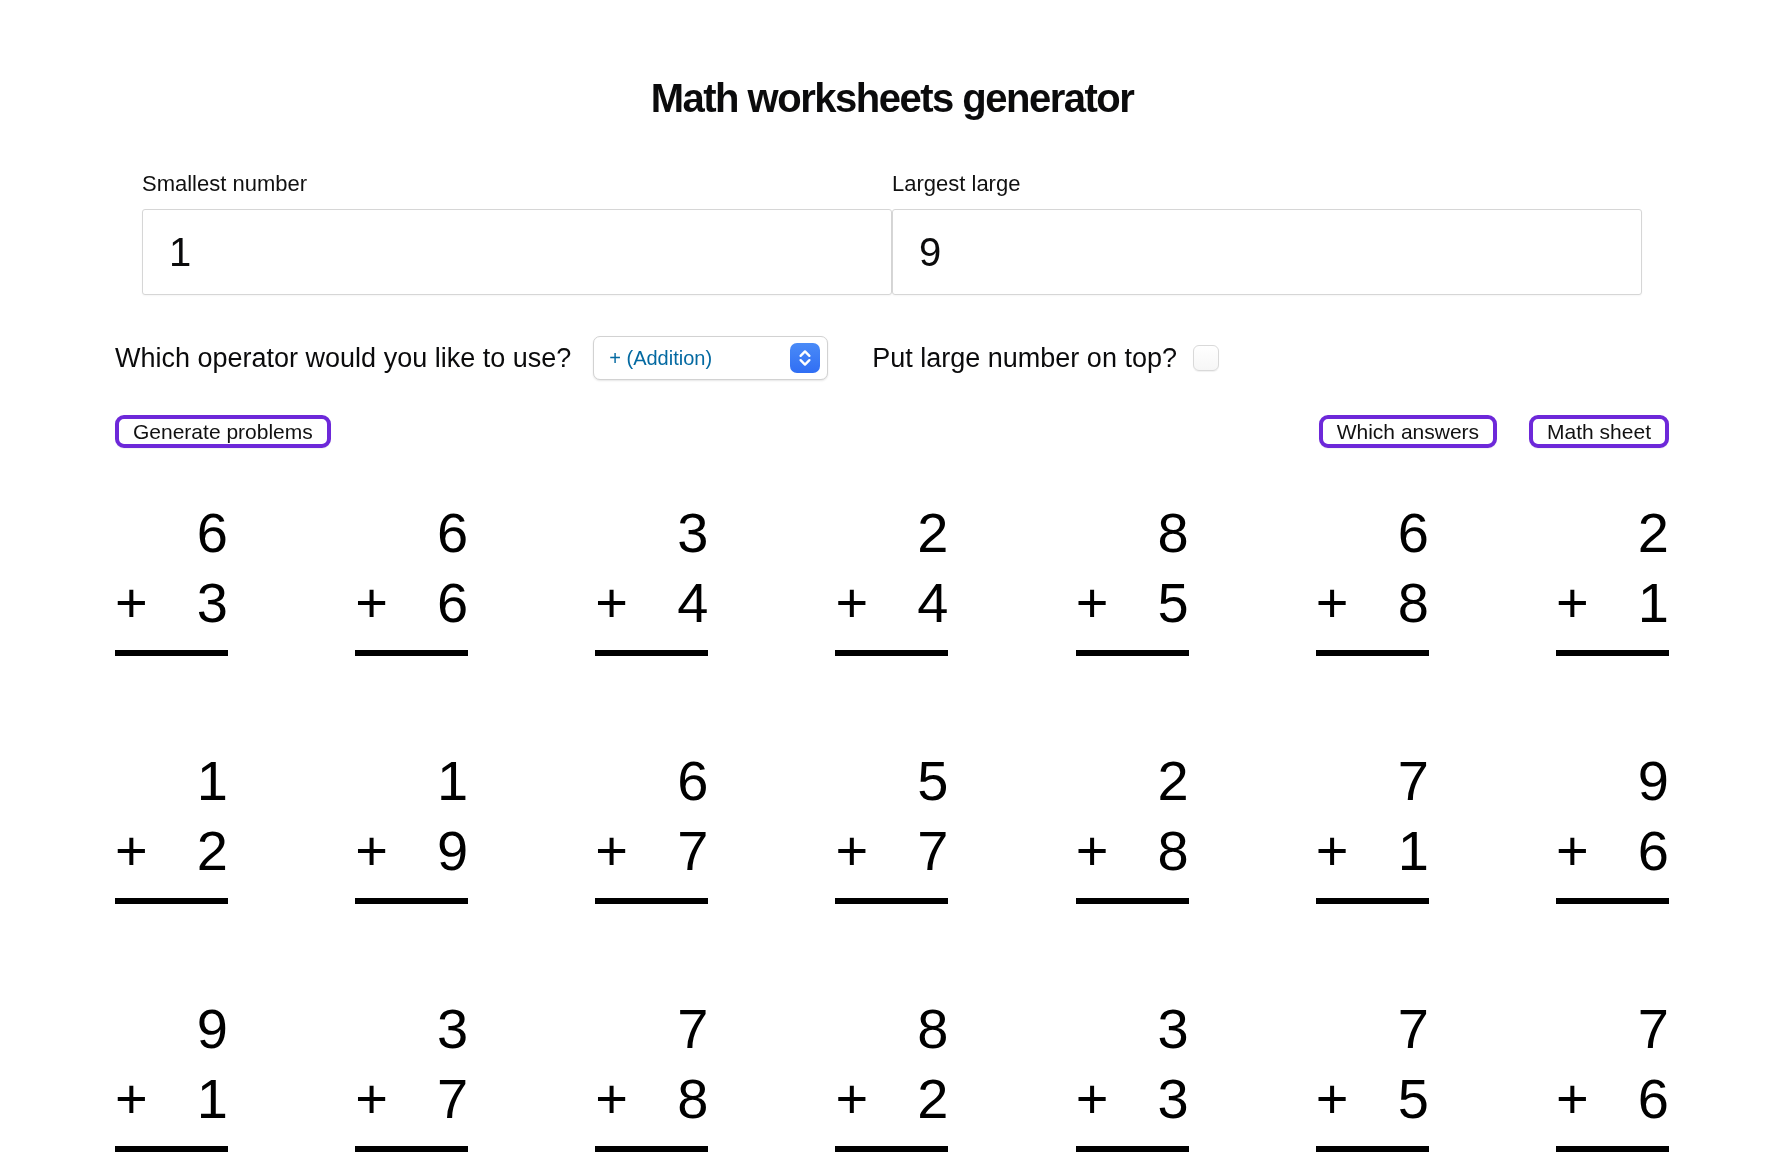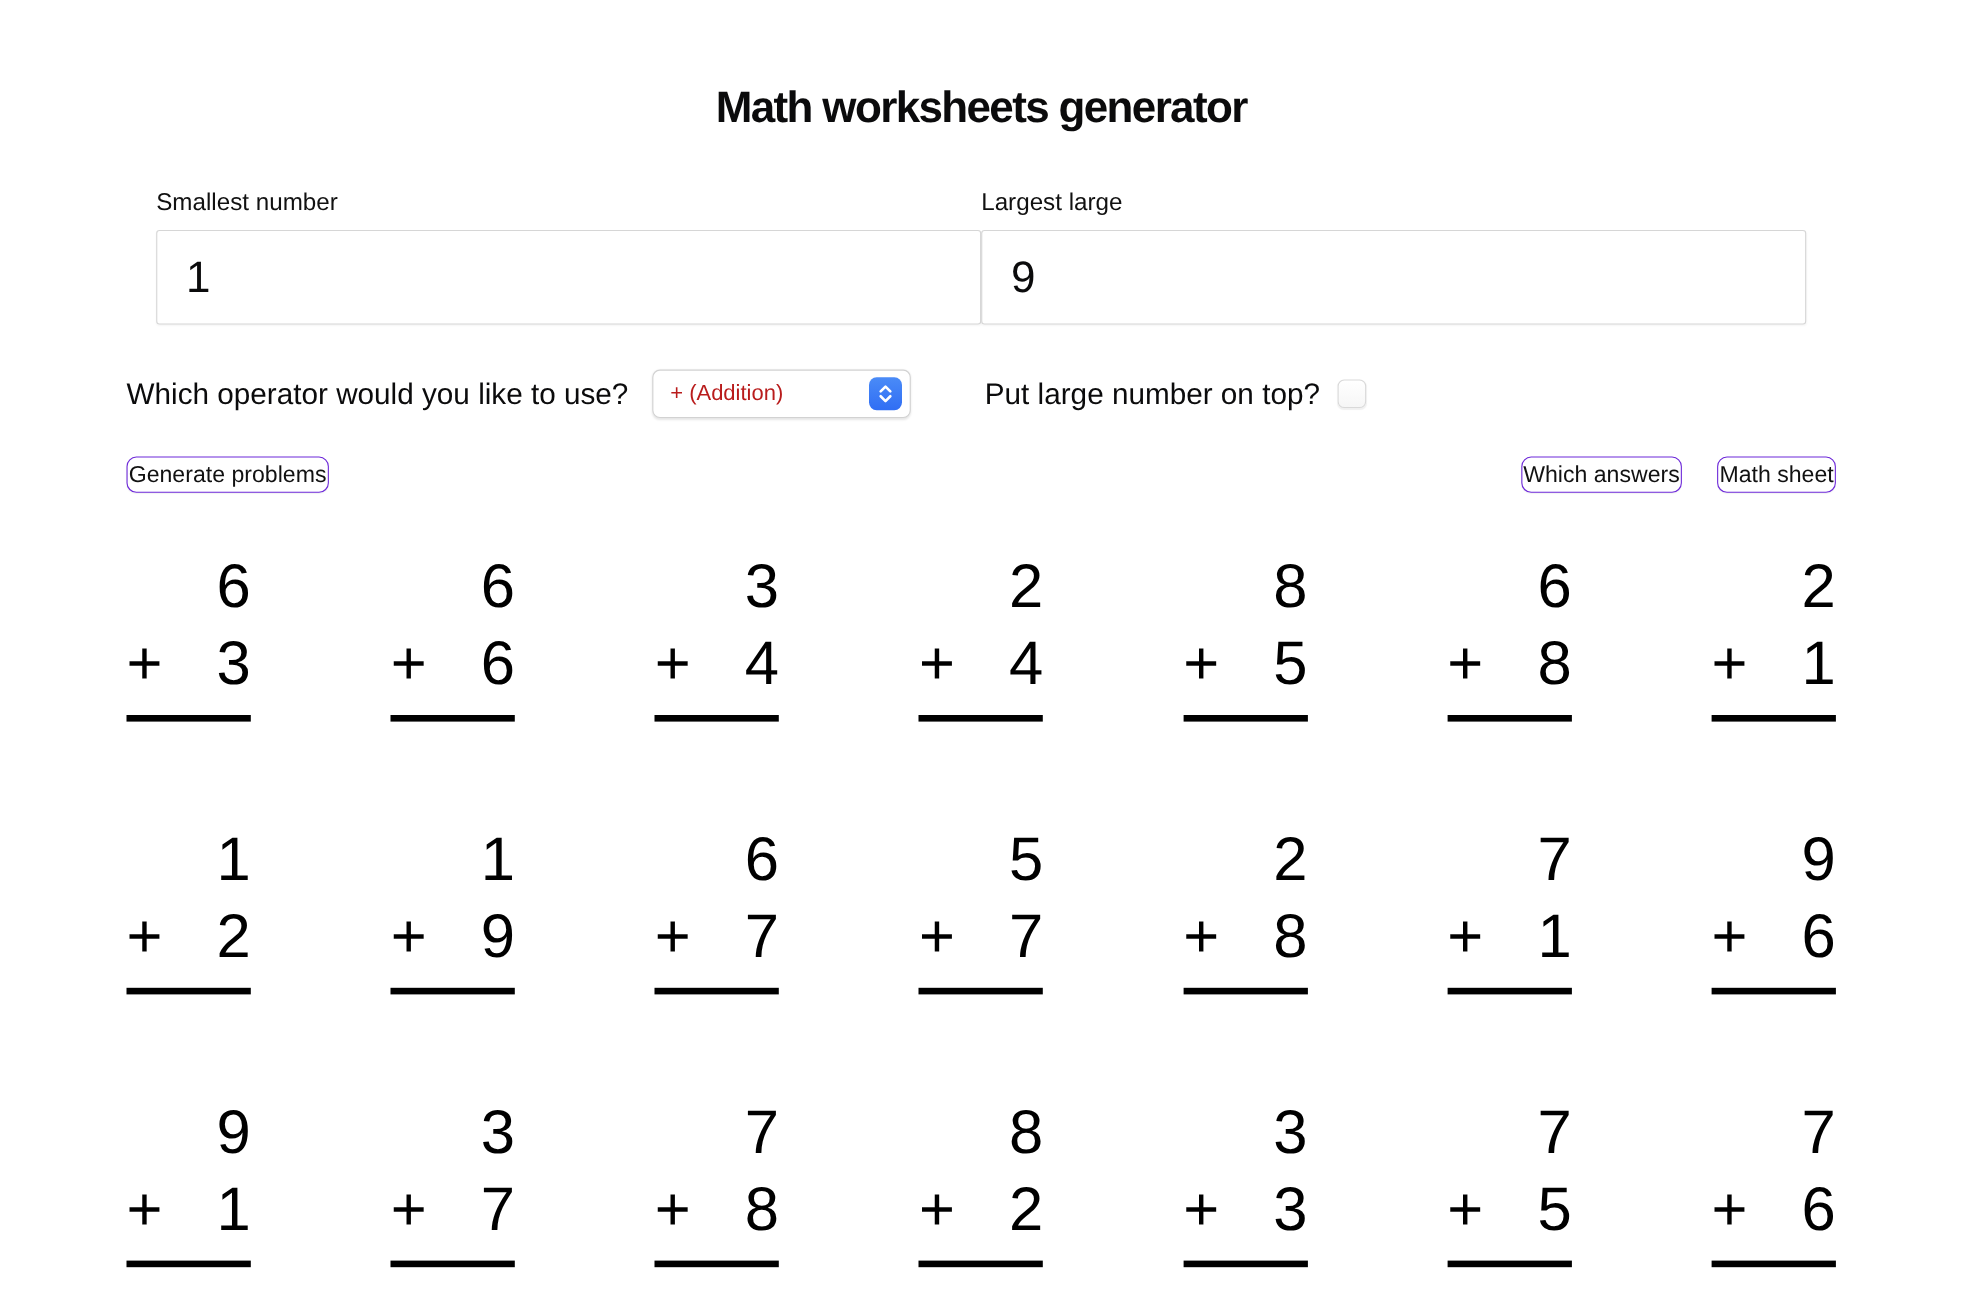--- a/index.html
+++ b/index.html
@@ -68,59 +68,59 @@
     border: 1px solid #d2d2d2;
     border-radius: 7px;
     box-shadow: 0 1px 2px rgba(0,0,0,0.10);
     display: flex;
     align-items: center;
     padding: 0 7px 0 15px;
     cursor: default;
   }
   .select-label {
     font-size: 20px;
-    color: #b91c1c;
+    color: #0369a1;
     flex: 1;
     white-space: nowrap;
     overflow: hidden;
   }
   .select-stepper {
     width: 30px; height: 30px;
     border-radius: 7px;
     background: linear-gradient(#4a8bf7, #306ef4);
     display: flex;
     align-items: center;
     justify-content: center;
     flex: none;
   }
-  .question-2 { margin-left: 67px; }
+  .question-2 { margin-left: 44px; }
   .checkbox {
     margin-left: 16px;
     width: 26px; height: 26px;
     border: 1px solid #d9d9d9;
     border-radius: 6px;
     background: linear-gradient(#ffffff, #f6f6f6);
     box-shadow: 0 1px 1px rgba(0,0,0,0.06);
   }
 
   
   .buttons-row {
     margin-top: 34px;
     display: flex;
     align-items: center;
   }
   .btn {
     height: 33px;
     background: #fff;
-    border: 1px solid #6d28d9;
+    border: 4px solid #6d28d9;
     border-radius: 9px;
     font-family: "Liberation Sans", sans-serif;
     font-size: 21px;
     color: #111;
-    padding: 0 1px;
+    padding: 0 14px;
     box-shadow: 0 1px 1px rgba(0,0,0,0.05);
     cursor: pointer;
     white-space: nowrap;
   }
   .btn-spacer { flex: 1; }
   .btn + .btn { margin-left: 32px; }
 
   
   .worksheet { margin-top: 50px; }
   .problem-row {

